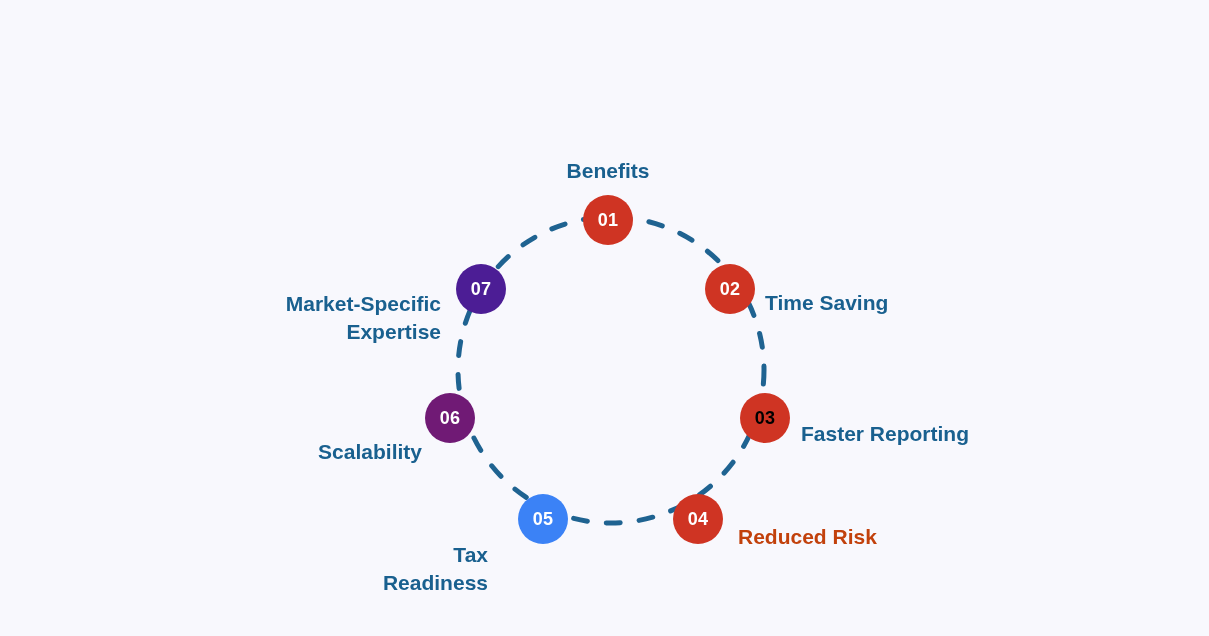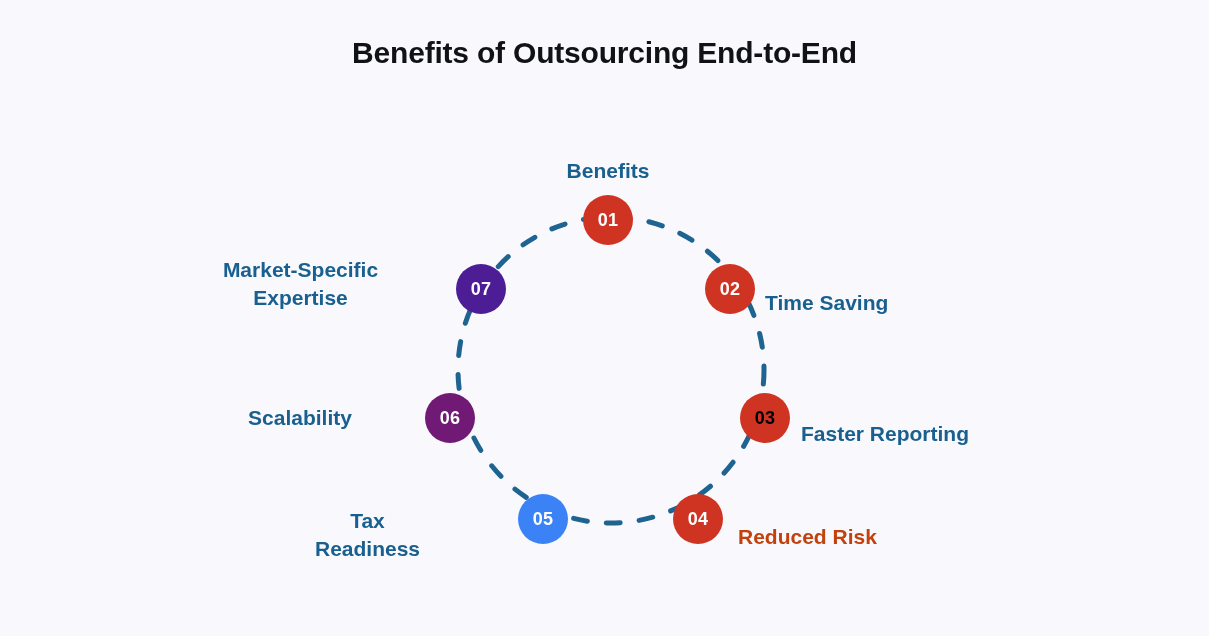--- a/index.html
+++ b/index.html
@@ -62,33 +62,33 @@
     font-weight: bold;
     color: #19608f;
     line-height: 28px;
     white-space: pre-line;
   }
   .lbl-right {
     text-align: left;
     margin-top: 16px;
   }
   .lbl-left {
-    text-align: center;
+    text-align: right;
+    margin-top: 34px;
   }
   .lbl-center {
     text-align: center;
   }
 </style>
 </head>
 <body style="background: rgb(248, 248, 253);">
 
 <div id="infographic">
 
   <div class="title" style="color: rgb(17, 17, 24);">
-    <span class="title-line">Benefits of Outsourcing End-to-End</span>
   </div>
 
   <svg id="ring-svg" viewBox="0 0 1209 636">
     <circle id="ring-circle" cx="611" cy="370" r="153" fill="none" stroke="#1f6391" stroke-width="5" stroke-linecap="round" stroke-dasharray="14 19"></circle>
   </svg>
 
   <div id="nodes-layer">
       <div class="node" style="left: 583px; top: 195px; background: rgb(207, 52, 35); color: rgb(255, 255, 255);">01</div>
       <div class="node-label lbl-center" style="left: 540px; top: 157px; width: 136px; color: rgb(25, 96, 143);">Benefits</div>
       <div class="node" style="left: 705px; top: 264px; background: rgb(207, 52, 35); color: rgb(255, 255, 255);">02</div>

